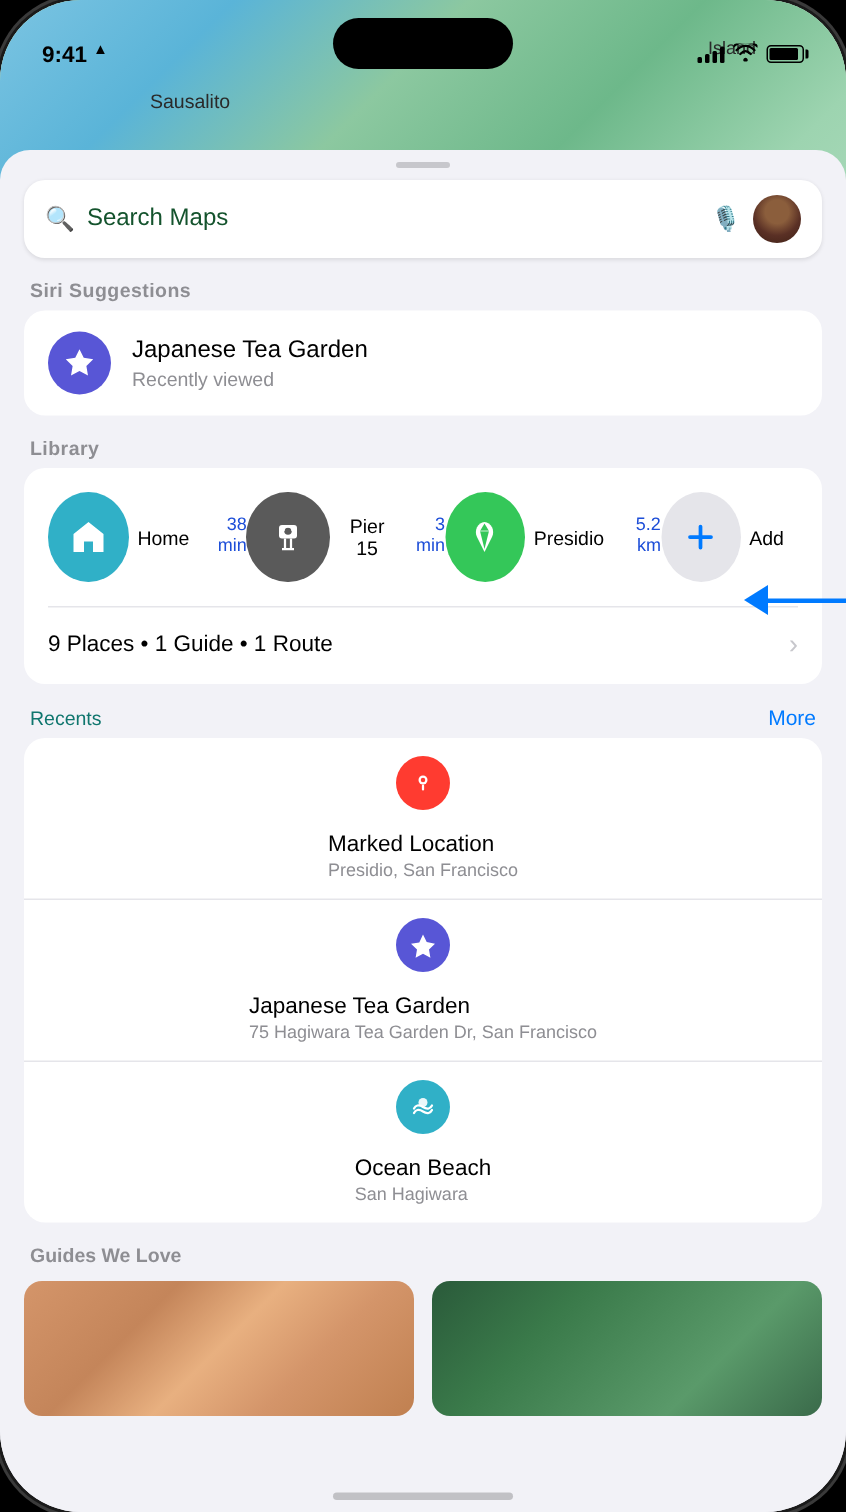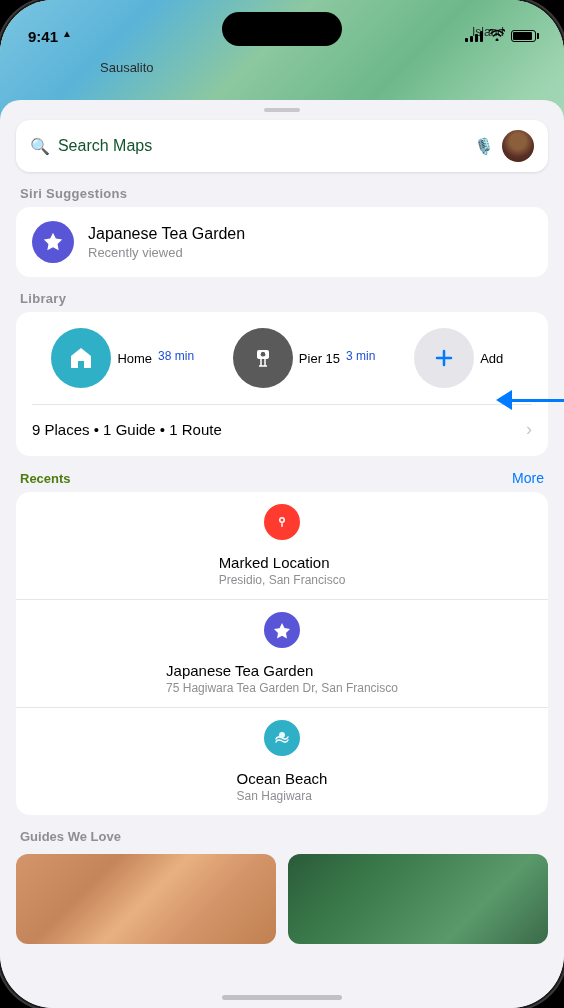--- a/index.html
+++ b/index.html
@@ -352,22 +352,22 @@
     
     .recents-header {
       display: flex;
       align-items: center;
       justify-content: space-between;
       padding: 14px 20px 6px;
     }
 
     .recents-title {
       font-size: 13px;
-      font-weight: 700;
-      color: #4d7c0f;
+      font-weight: 400;
+      color: #0f766e;
     }
 
     .recents-more {
       font-size: 14px;
       font-weight: 400;
       color: #007aff;
     }
 
     .recent-item {
       display: flex;
@@ -562,20 +562,31 @@
               <rect x="8" y="6" width="12" height="9" rx="2"></rect>
               <path d="M12 15v7M16 15v7M10 22h8" stroke="white" stroke-width="1.5" fill="none"></path>
               <circle cx="14" cy="10" r="2.5" fill="#5a5a5a"></circle>
               <path d="M11 10a3 3 0 016 0" stroke="white" stroke-width="1.5" fill="none"></path>
             </svg>
           </div>
           <div class="lib-label">Pier 15</div>
           <div class="lib-sublabel">3 min</div>
         </div>
 
+        <div class="library-item">
+          <div class="lib-icon-circle presidio">
+            <svg viewBox="0 0 28 28" fill="white">
+              <path d="M14 4C12 4 10 5.5 9 7.5C8 9.5 8 12 9 14L14 24L19 14C20 12 20 9.5 19 7.5C18 5.5 16 4 14 4Z"></path>
+              <path d="M11 10L14 5L17 10L14 22L11 10Z" fill="#34c759"></path>
+              <path d="M10 10h8" stroke="white" stroke-width="0.5"></path>
+            </svg>
+          </div>
+          <div class="lib-label">Presidio</div>
+          <div class="lib-sublabel">5.2 km</div>
+        </div>
 
         <div class="library-item">
           <div class="lib-icon-circle add">
             <svg viewBox="0 0 28 28" fill="#007aff">
               <path d="M14 7v14M7 14h14" stroke="#007aff" stroke-width="2.5" stroke-linecap="round"></path>
             </svg>
           </div>
           <div class="lib-label">Add</div>
           <div class="lib-sublabel">&nbsp;</div>
         </div>

